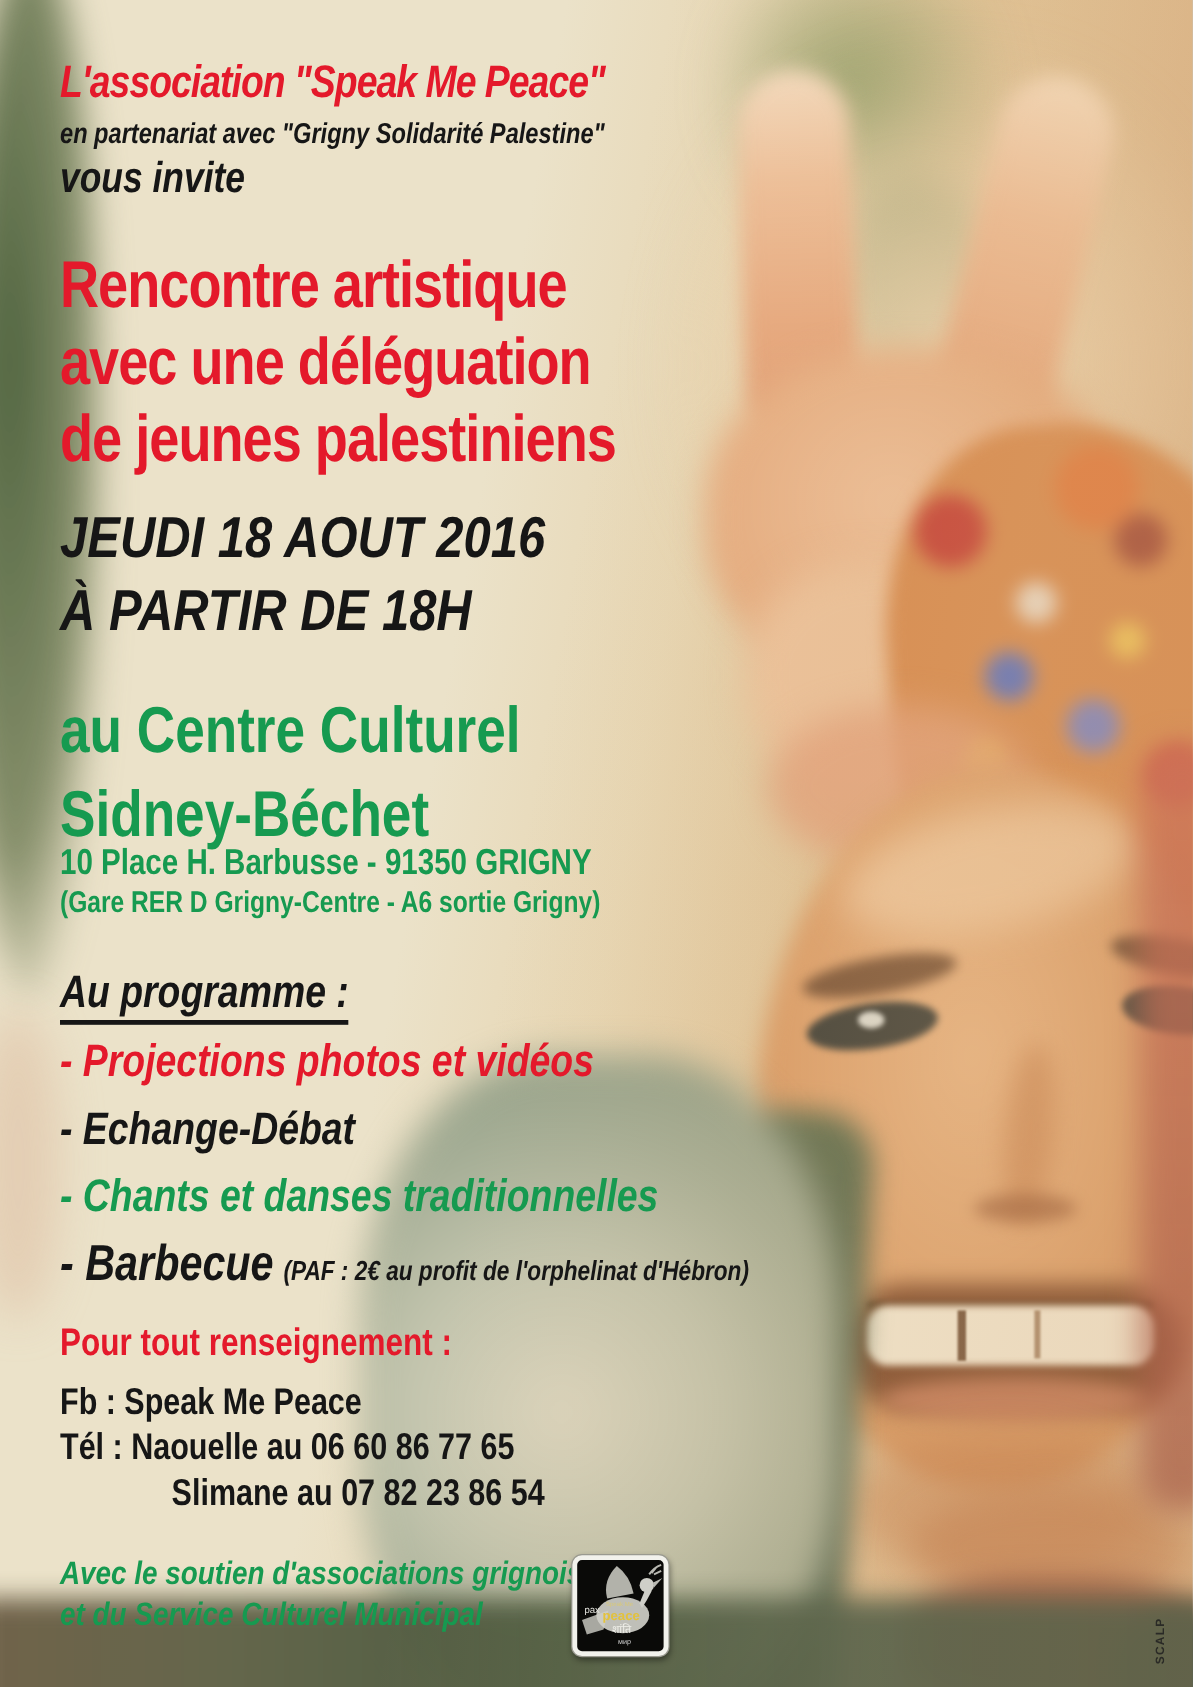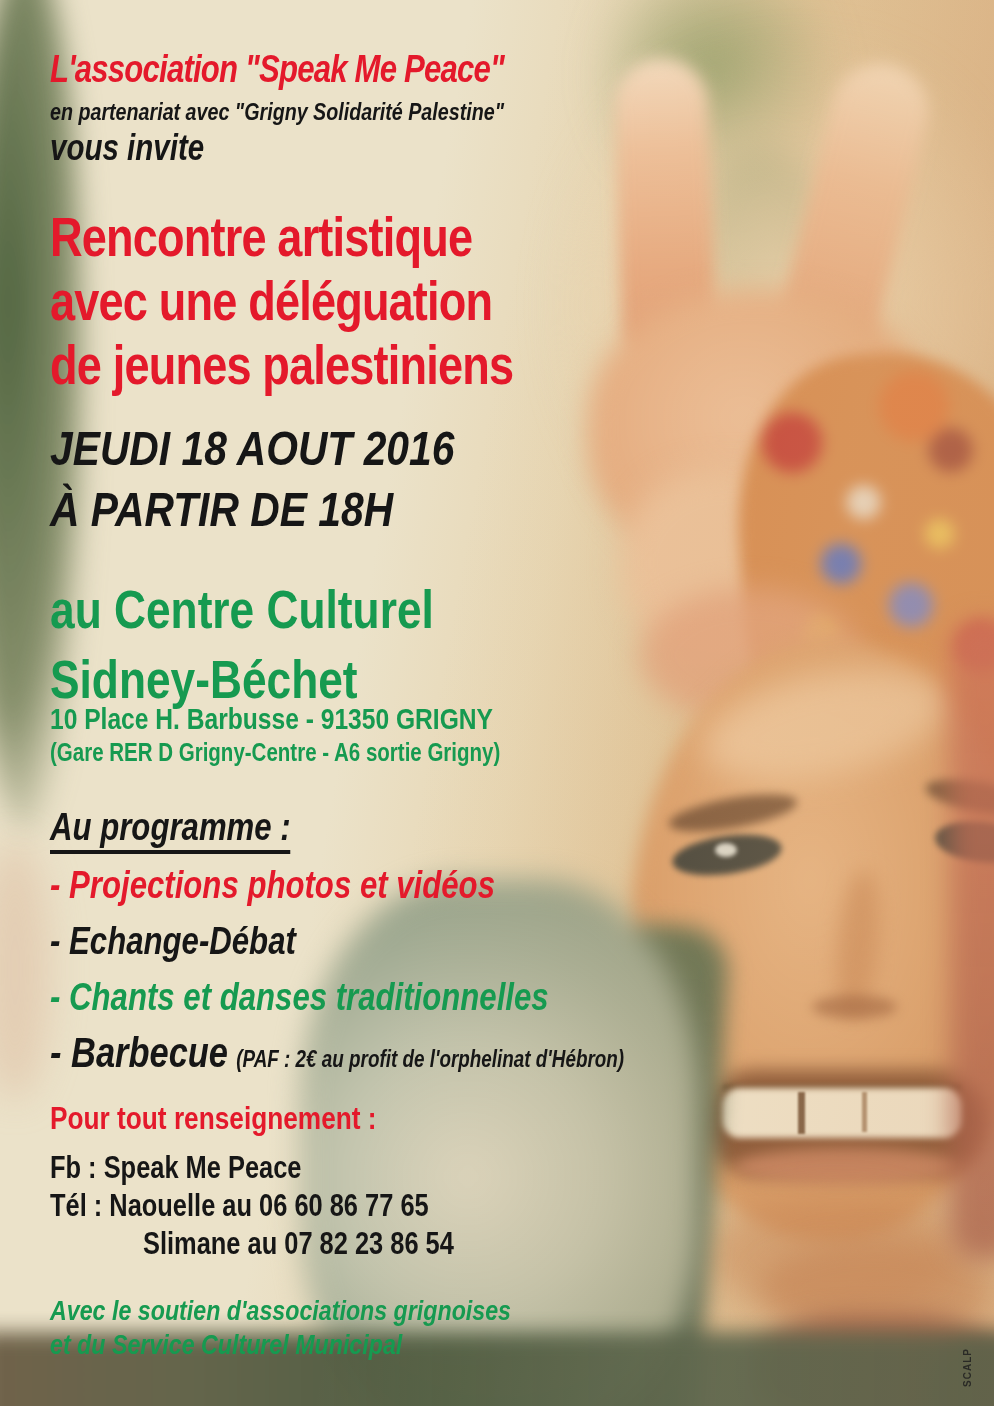--- a/index.html
+++ b/index.html
@@ -184,16 +184,32 @@
   <div class="txt red contact-title">Pour tout renseignement :</div>
   <div class="txt fb">Fb : Speak Me Peace</div>
   <div class="txt tel1">Tél : Naouelle au 06 60 86 77 65</div>
   <div class="txt tel2">Slimane au 07 82 23 86 54</div>
 
   <div class="txt it green support">
     <span class="ln">Avec le soutien d'associations grignoises</span>
     <span class="ln">et du Service Culturel Municipal</span>
   </div>
 
+  <div class="logo">
+    <svg viewBox="0 0 72 76" xmlns="http://www.w3.org/2000/svg">
+      <polygon points="4,50 26,42 22,58 8,62" fill="#b9b9b2" opacity="0.9"></polygon>
+      <path d="M33,5 Q21,17 25,32 L47,28 Q44,13 33,5 Z" fill="#c4c4bd" opacity="0.9"></path>
+      <ellipse cx="38" cy="46" rx="22" ry="15" fill="#cfcfc8" opacity="0.92"></ellipse>
+      <path d="M52,36 Q56,26 58,22 L62,26 Q58,34 54,40 Z" fill="#cfcfc8"></path>
+      <circle cx="58" cy="21" r="6" fill="#cfcfc8"></circle>
+      <polygon points="63,19 71,15 64,23" fill="#b9b9b2"></polygon>
+      <path d="M60,12 Q64,6 70,4 M62,11 L66,6 M64,12 L70,9" stroke="#b9b9b2" stroke-width="1.6" fill="none"></path>
+      <text x="6" y="44" font-size="8" fill="#e8e8e2" font-family="Liberation Sans, sans-serif">pax</text>
+      <text x="24" y="38" font-size="5" fill="#d8c878" font-family="Liberation Sans, sans-serif">Speak Me</text>
+      <text x="21" y="50" font-size="11" font-weight="bold" fill="#e3c23a" font-family="Liberation Sans, sans-serif">peace</text>
+      <text x="29" y="61" font-size="9" fill="#f0f0ea" font-family="Liberation Sans, sans-serif">शांति</text>
+      <text x="34" y="70" font-size="6" fill="#cccccc" font-family="Liberation Sans, sans-serif">мир</text>
+    </svg>
+  </div>
 
   <div class="credit">SCALP</div>
 
 </div>
 
 </body></html>

